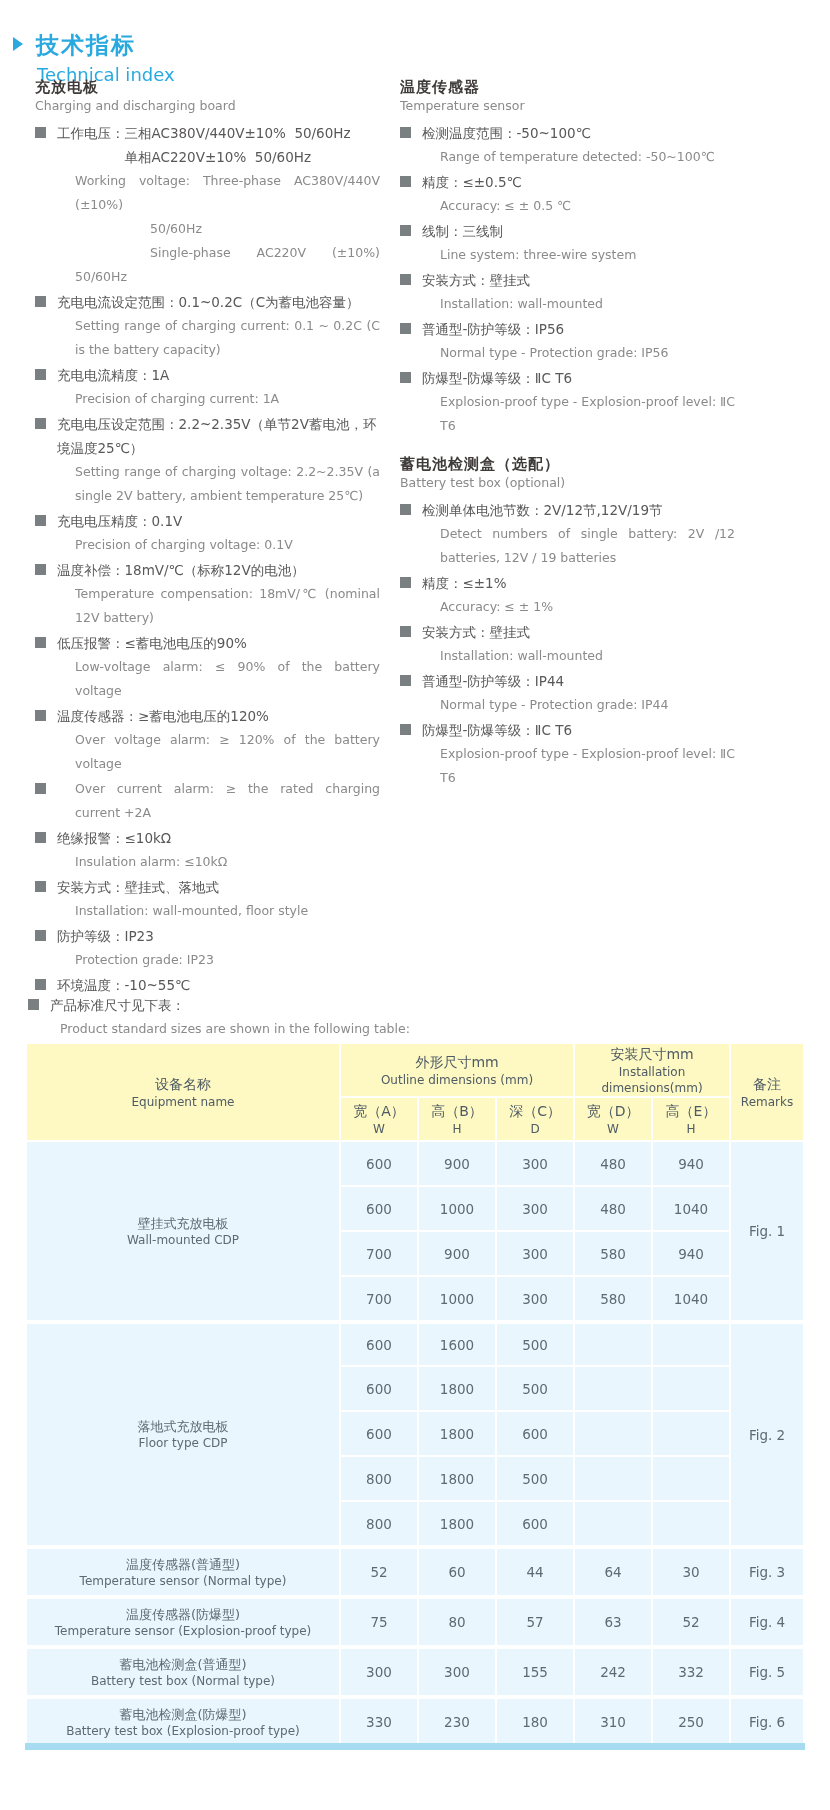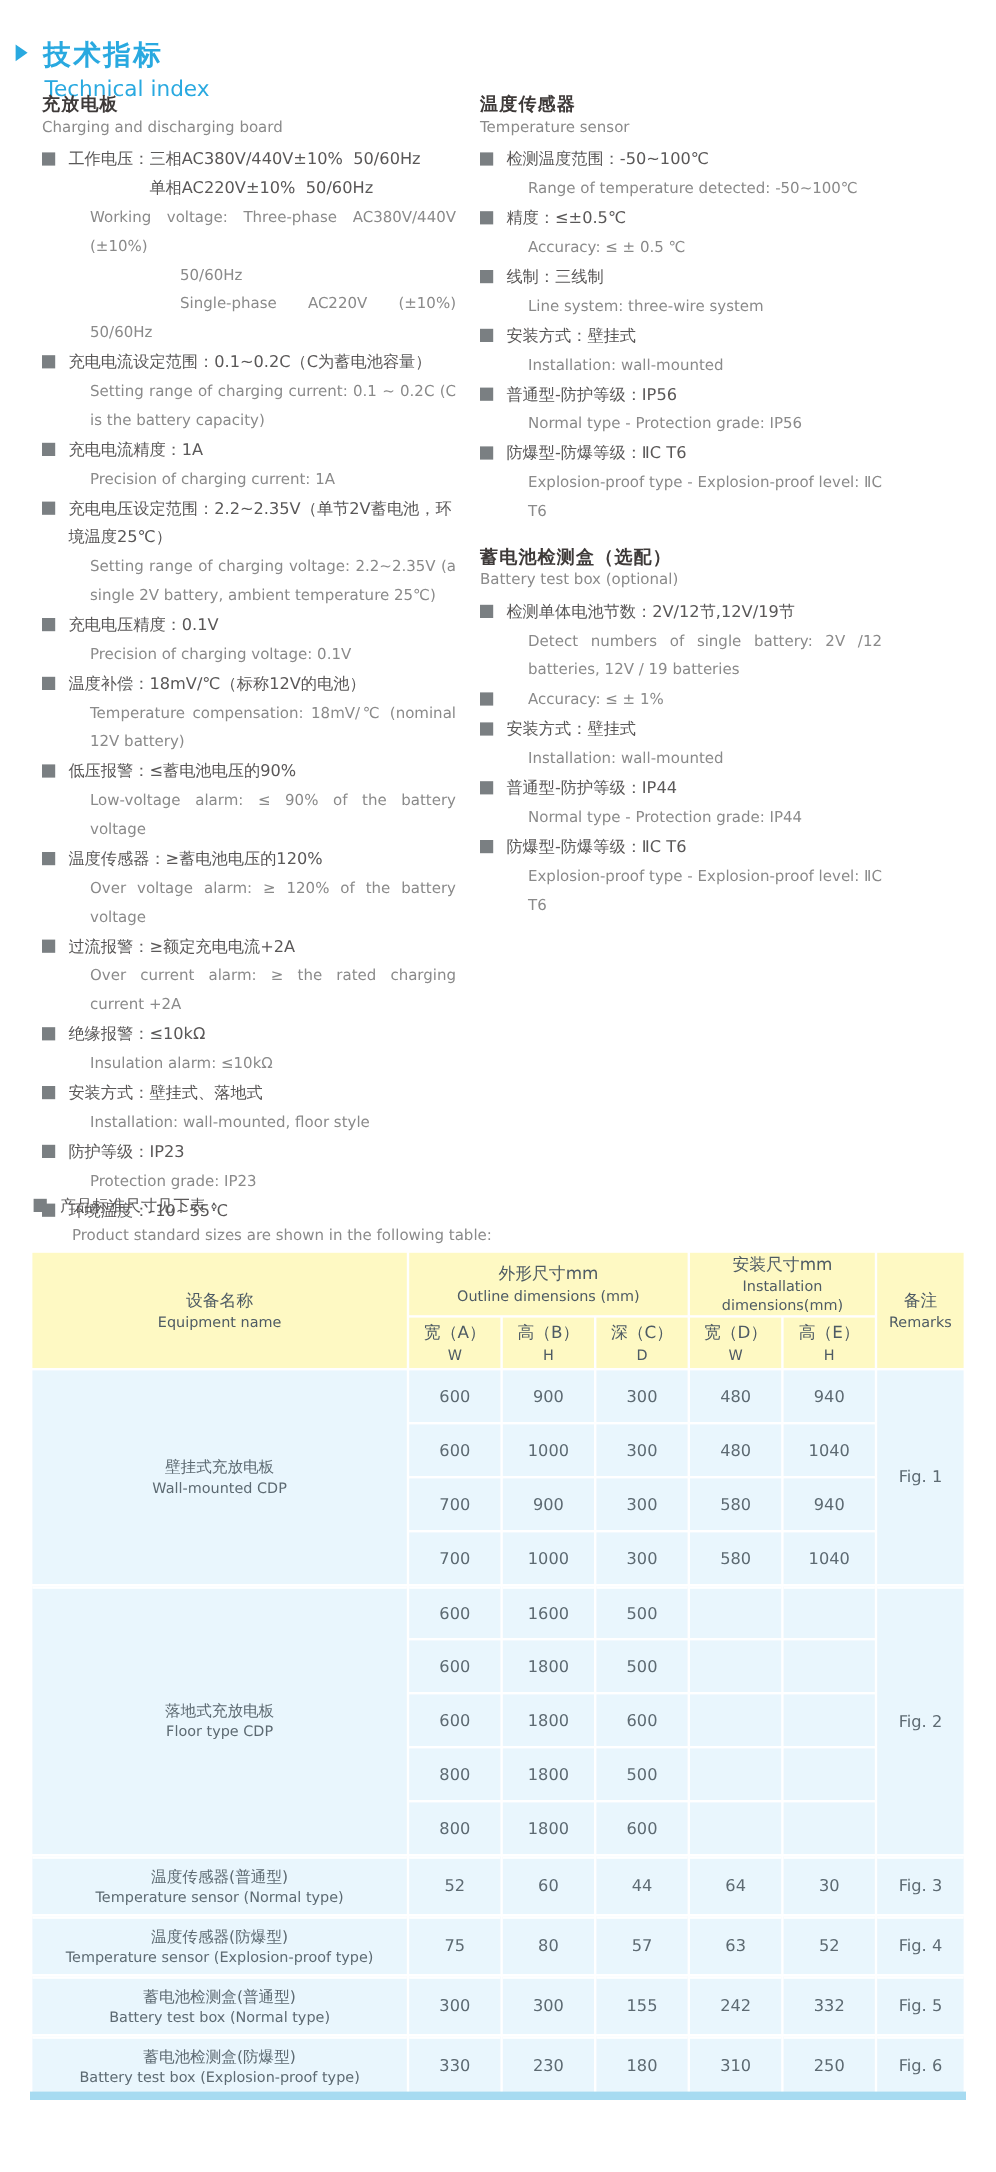--- a/index.html
+++ b/index.html
@@ -101,21 +101,20 @@
         <div class="zh">低压报警：≤蓄电池电压的90%</div>
         <div class="en">Low-voltage alarm: ≤ 90% of the battery voltage</div>
       </div>
     <div class="item">
         <span class="sq"></span>
         <div class="zh">温度传感器：≥蓄电池电压的120%</div>
         <div class="en">Over voltage alarm: ≥ 120% of the battery voltage</div>
       </div>
     <div class="item">
         <span class="sq"></span>
-        <div class="zh">过流报警：≥额定充电电流+2A</div>
         <div class="en">Over current alarm: ≥ the rated charging current +2A</div>
       </div>
     <div class="item">
         <span class="sq"></span>
         <div class="zh">绝缘报警：≤10kΩ</div>
         <div class="en">Insulation alarm: ≤10kΩ</div>
       </div>
     <div class="item">
         <span class="sq"></span>
         <div class="zh">安装方式：壁挂式、落地式</div>
@@ -172,20 +171,21 @@
       <h2>蓄电池检测盒（选配）</h2>
       <div class="sec-en">Battery test box (optional)</div>
     </div>
     <div class="item">
         <span class="sq"></span>
         <div class="zh">检测单体电池节数：2V/12节,12V/19节</div>
         <div class="en">Detect numbers of single battery: 2V /12 batteries, 12V / 19 batteries</div>
       </div>
     <div class="item">
         <span class="sq"></span>
+        <div class="zh">精度：≤±1%</div>
         <div class="en">Accuracy: ≤ ± 1%</div>
       </div>
     <div class="item">
         <span class="sq"></span>
         <div class="zh">安装方式：壁挂式</div>
         <div class="en">Installation: wall-mounted</div>
       </div>
     <div class="item">
         <span class="sq"></span>
         <div class="zh">普通型-防护等级：IP44</div>

